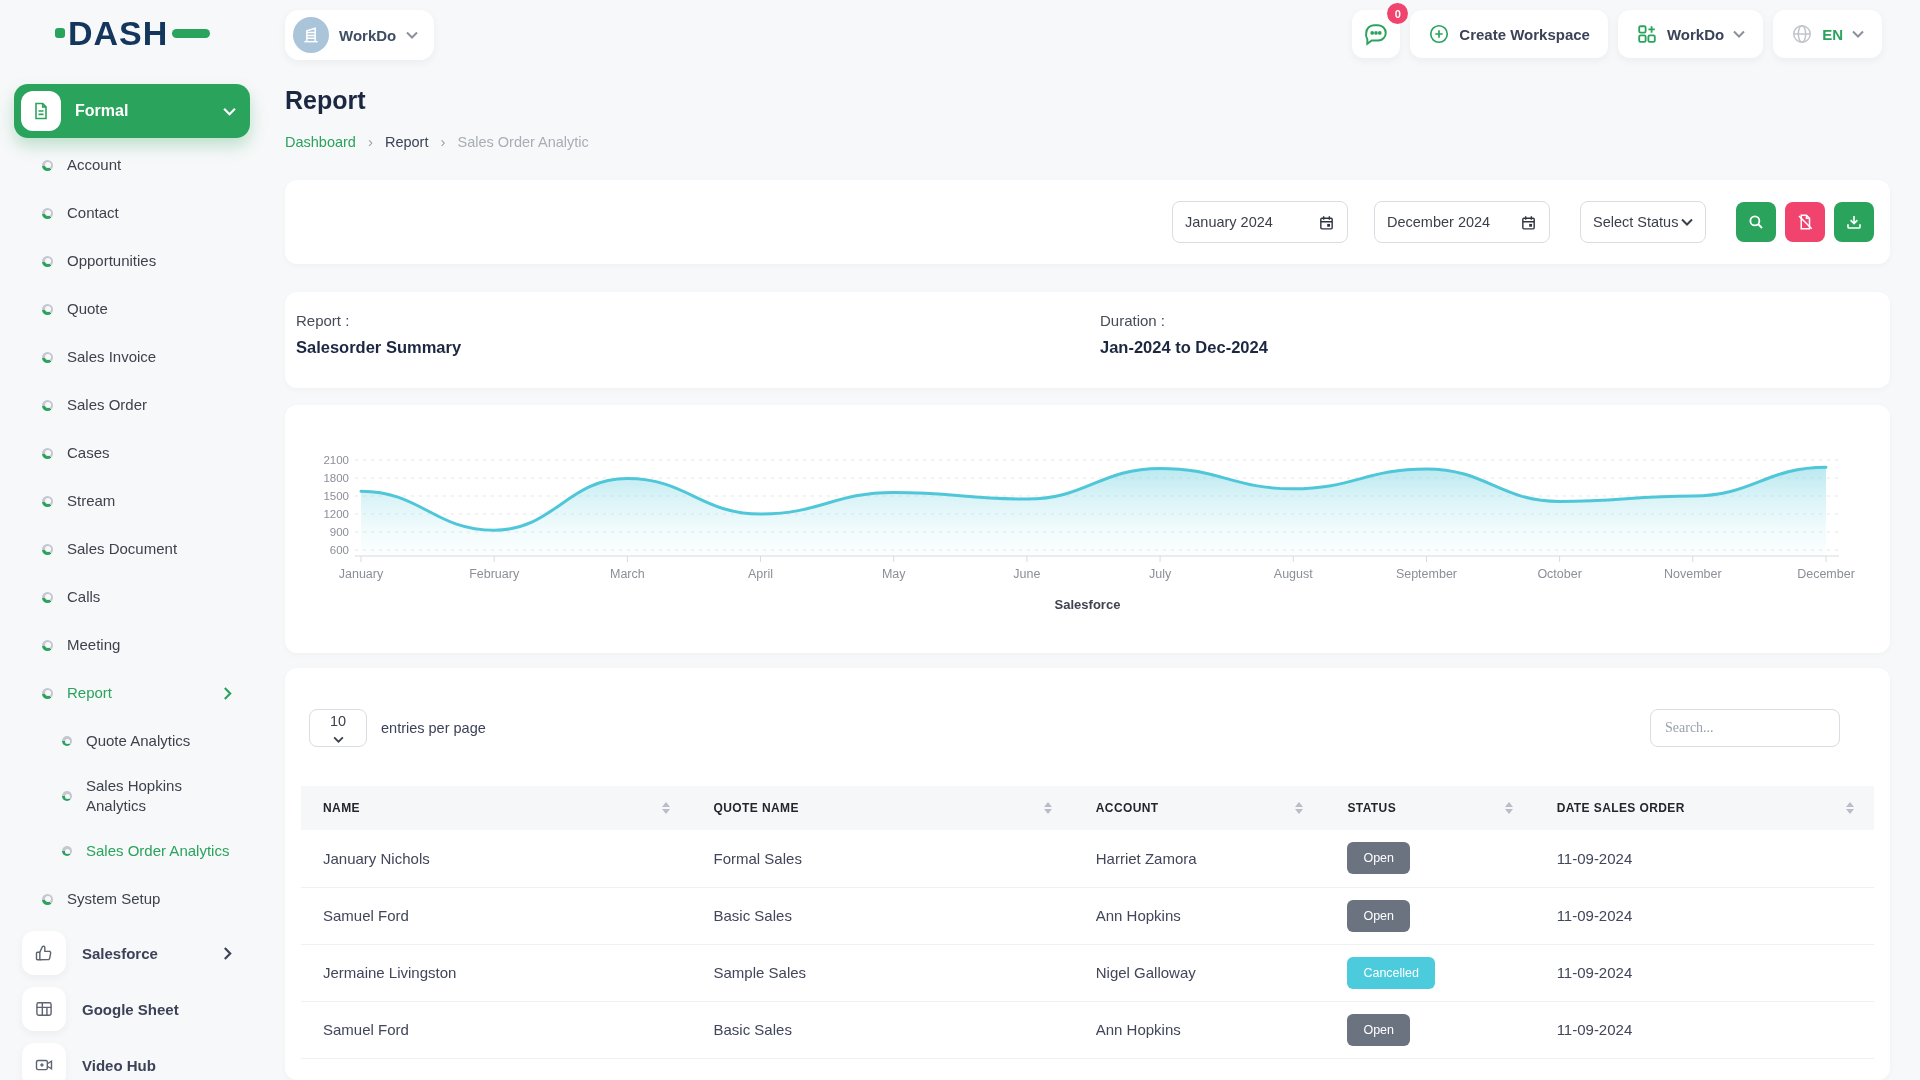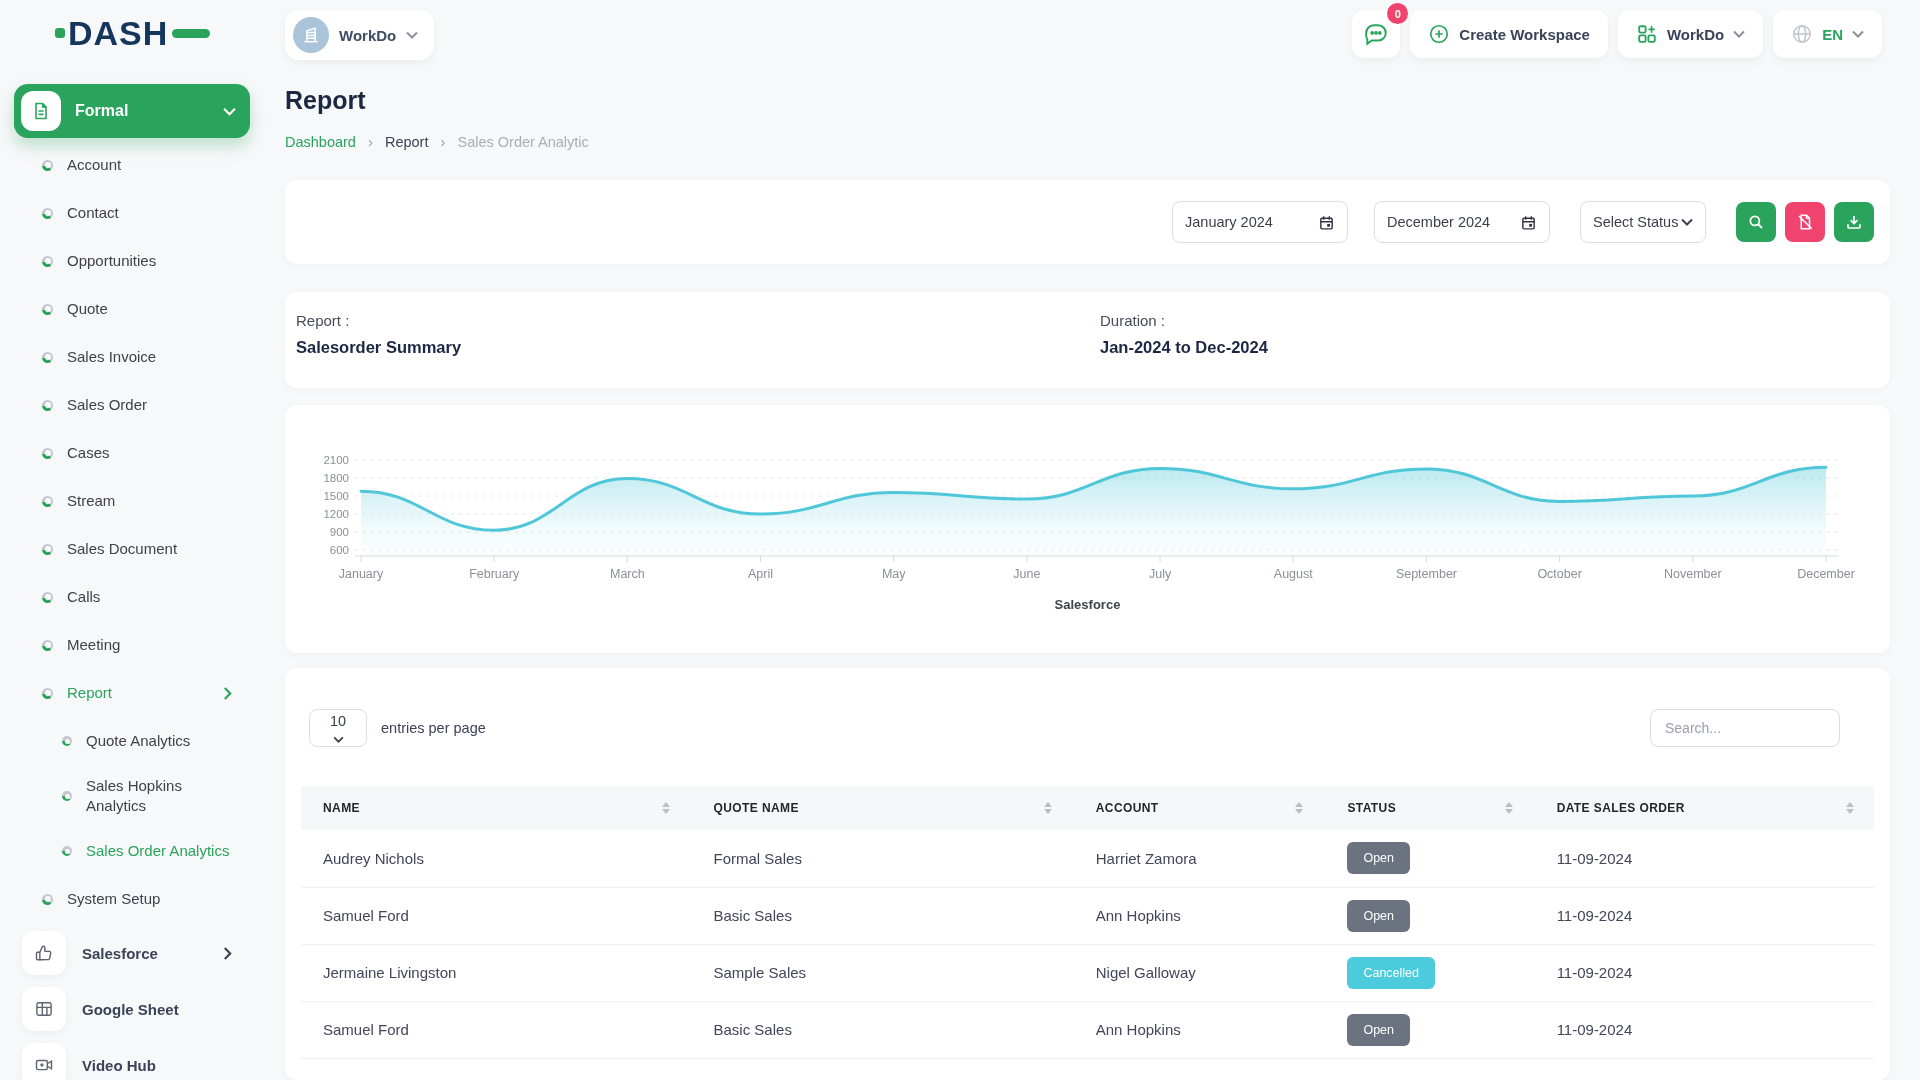--- a/index.html
+++ b/index.html
@@ -87,21 +87,21 @@
   .ylab { fill:#8b8f97; font-size:11.5px; text-anchor:end; font-family:"Liberation Sans",sans-serif; }
   .xlab { fill:#8b8f97; font-size:12.5px; text-anchor:middle; font-family:"Liberation Sans",sans-serif; }
   .cline { fill:none; stroke:#4fc7d8; stroke-width:3; stroke-linecap:round; }
   .chart-xtitle { position:absolute; left:0; top:192px; width:100%; text-align:center; font-size:13px; font-weight:700; color:#3e4350; }
 
   .table-card { left:285px; top:668px; width:1605px; height:412px; }
   .len-select { position:absolute; left:24px; top:41px; width:58px; height:38px; border:1px solid #d9dde2; border-radius:8px;
     display:flex; align-items:center; justify-content:center; gap:7px; font-size:14.5px; color:#3a3f4a; cursor:pointer; background:#fff;flex-direction:column; }
   .len-label { position:absolute; left:96px; top:52px; font-size:14.5px; color:#3c4257; }
   .search-input { position:absolute; left:1365px; top:41px; width:190px; height:38px; border:1px solid #d9dde2; border-radius:8px;
-    padding:0 14px; font-size:14px; color:#3a3f4a; outline:none; font-family:Liberation Sans, sans-serif; background:#fff; }
+    padding:0 14px; font-size:14px; color:#3a3f4a; outline:none; font-family:Liberation Serif, serif; background:#fff; }
   .search-input::placeholder { color:#9aa0ac; }
   .tbl-wrap { position:absolute; left:16px; right:16px; top:118px; }
   table { width:100%; border-collapse:collapse; }
   thead tr { background:#f6f7f9; }
   th { text-align:left; font-size:12px; font-weight:700; letter-spacing:0.4px; color:#23262d; text-transform:uppercase;
     height:44px; padding-left:24px; cursor:pointer; position:relative; }
   th:first-child { padding-left:22px; }
   th .sort { position:absolute; right:20px; top:50%; transform:translateY(-50%); display:flex; flex-direction:column; gap:2px; }
   .tri-up { width:0; height:0; border-left:4px solid transparent; border-right:4px solid transparent; border-bottom:5px solid #b9bdc5; }
   .tri-down { width:0; height:0; border-left:4px solid transparent; border-right:4px solid transparent; border-top:5px solid #b9bdc5; }
@@ -456,21 +456,21 @@
                 <span class="tri-down"></span>
               </span></th>
           <th class="col-date"><span>DATE SALES ORDER</span><span class="sort">
                 <span class="tri-up"></span>
                 <span class="tri-down"></span>
               </span></th>
         </tr>
       </thead>
       <tbody>
         <tr>
-          <td>Audrey Nichols</td>
+          <td>January Nichols</td>
           <td>Formal Sales</td>
           <td>Harriet Zamora</td>
           <td><span class="status-badge badge-open">Open</span></td>
           <td>11-09-2024</td>
         </tr>
         <tr>
           <td>Samuel Ford</td>
           <td>Basic Sales</td>
           <td>Ann Hopkins</td>
           <td><span class="status-badge badge-open">Open</span></td>

